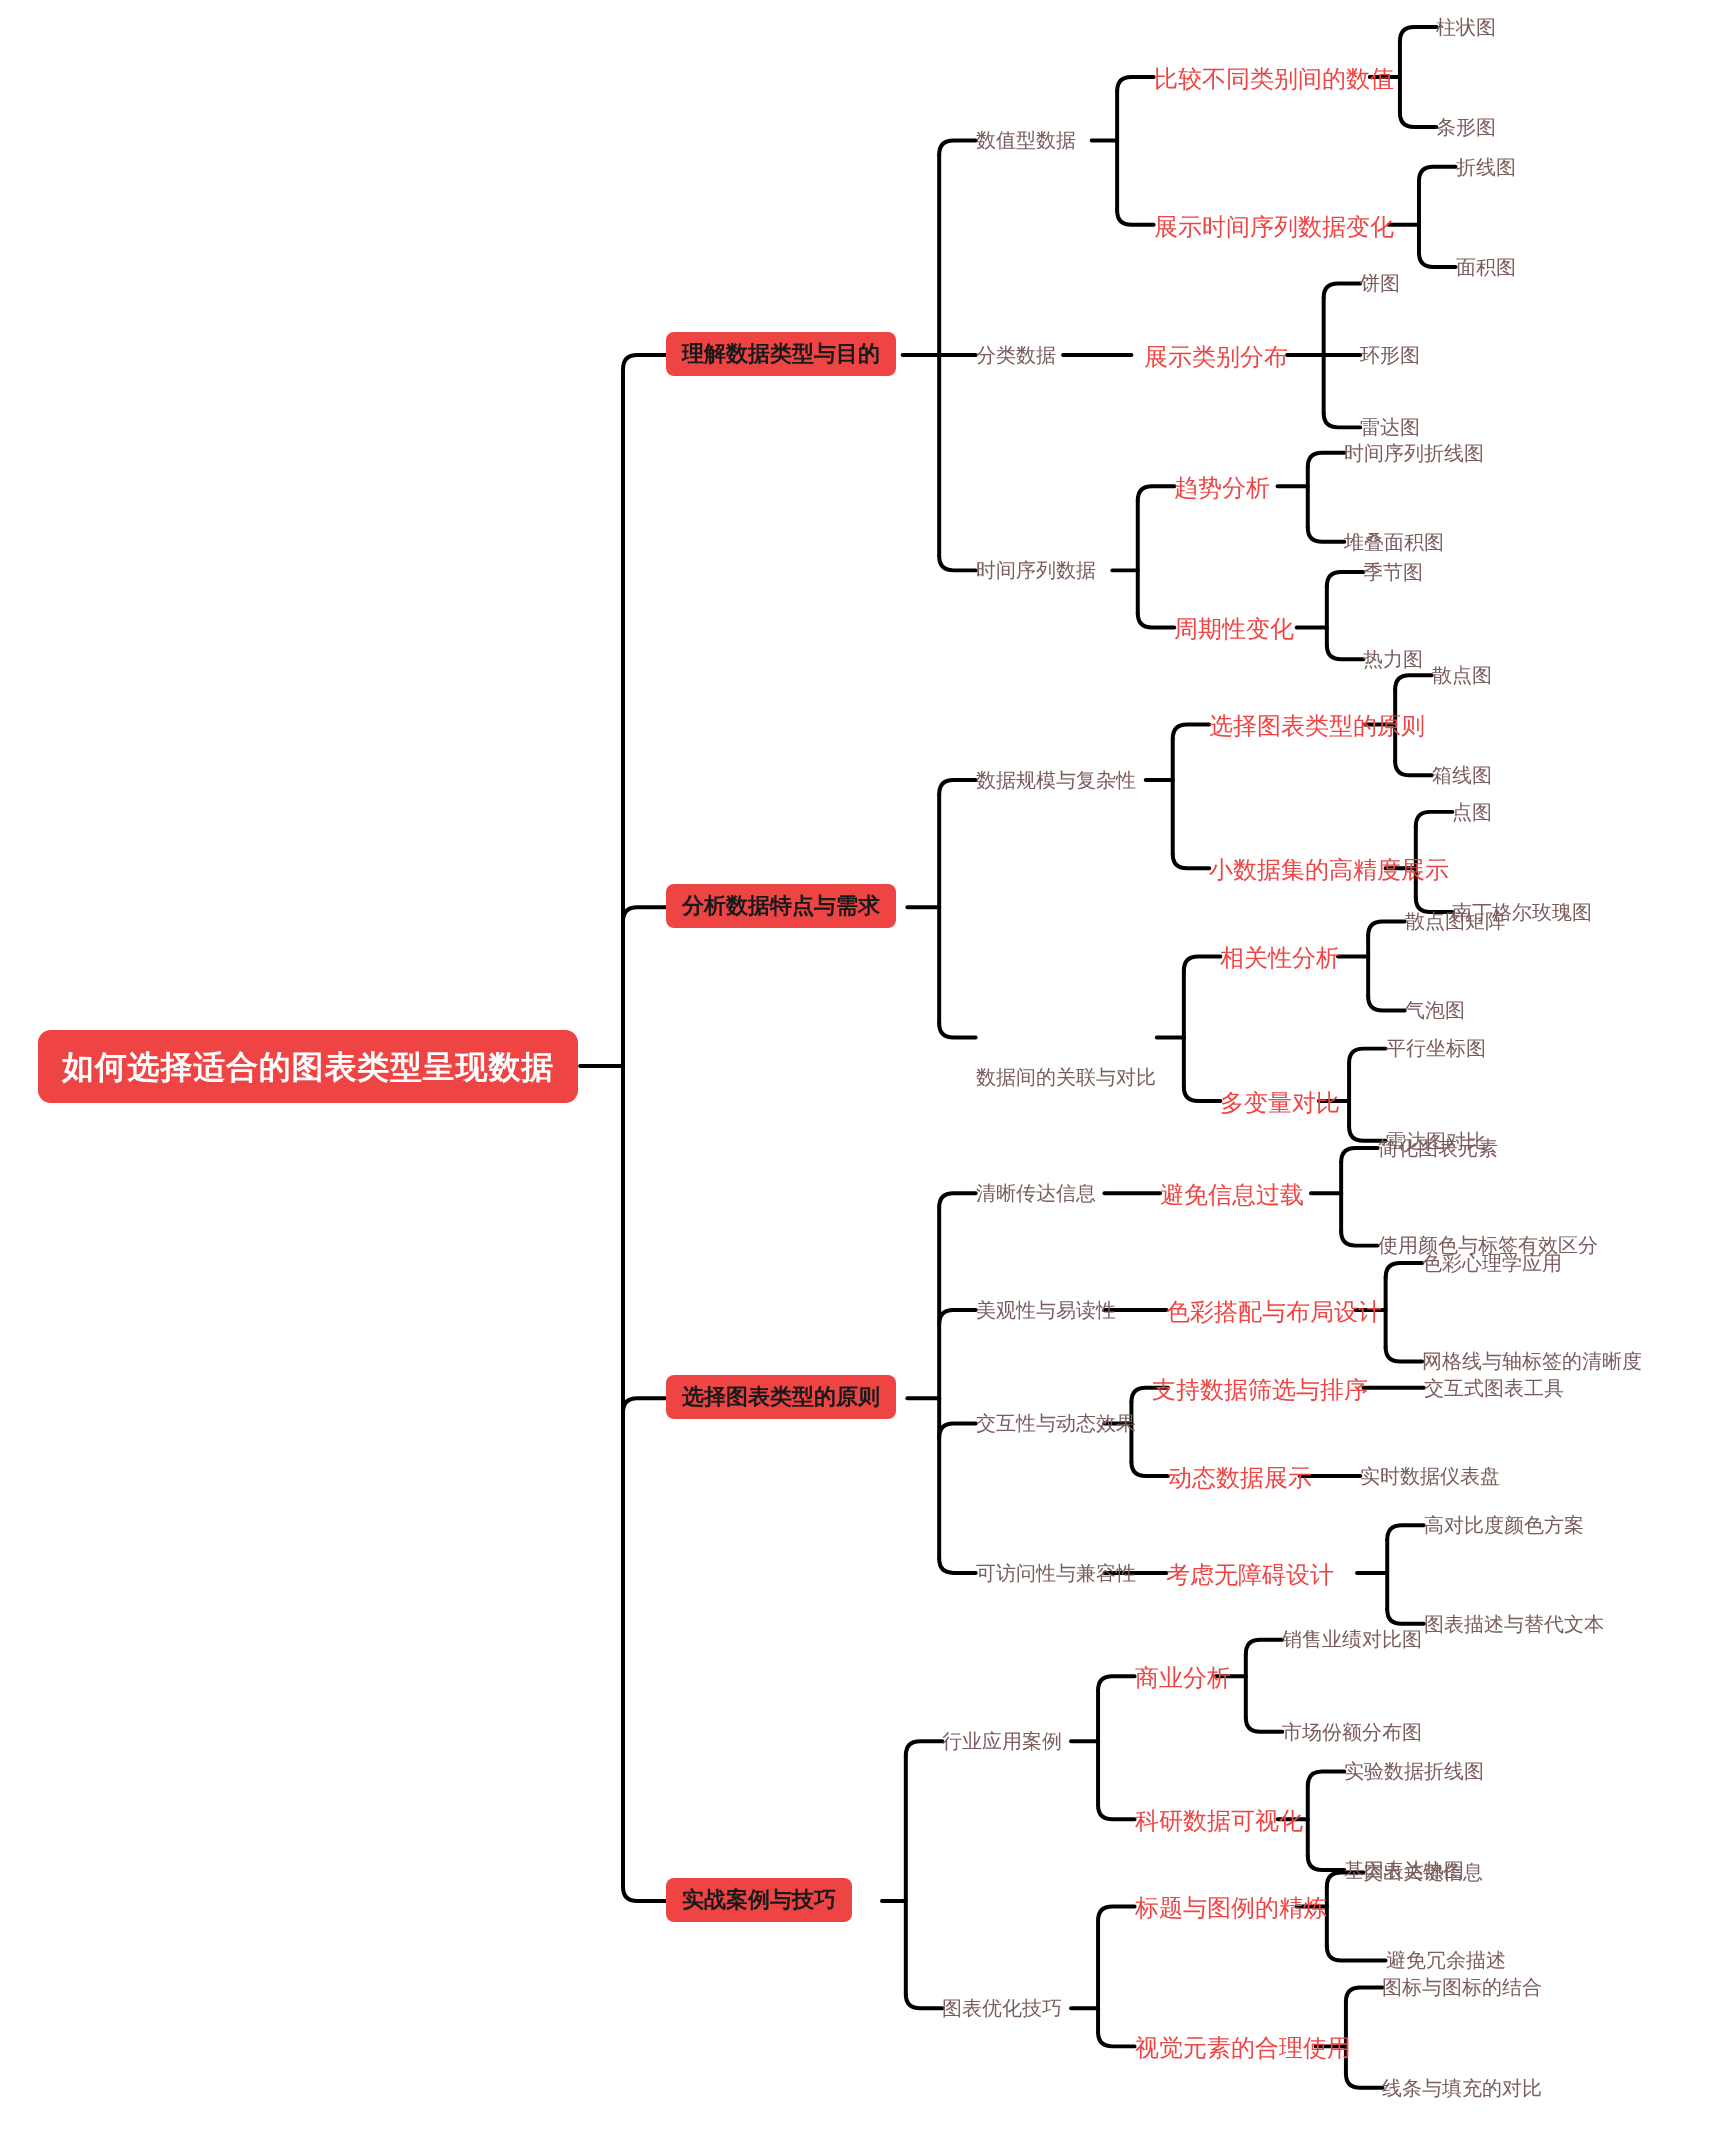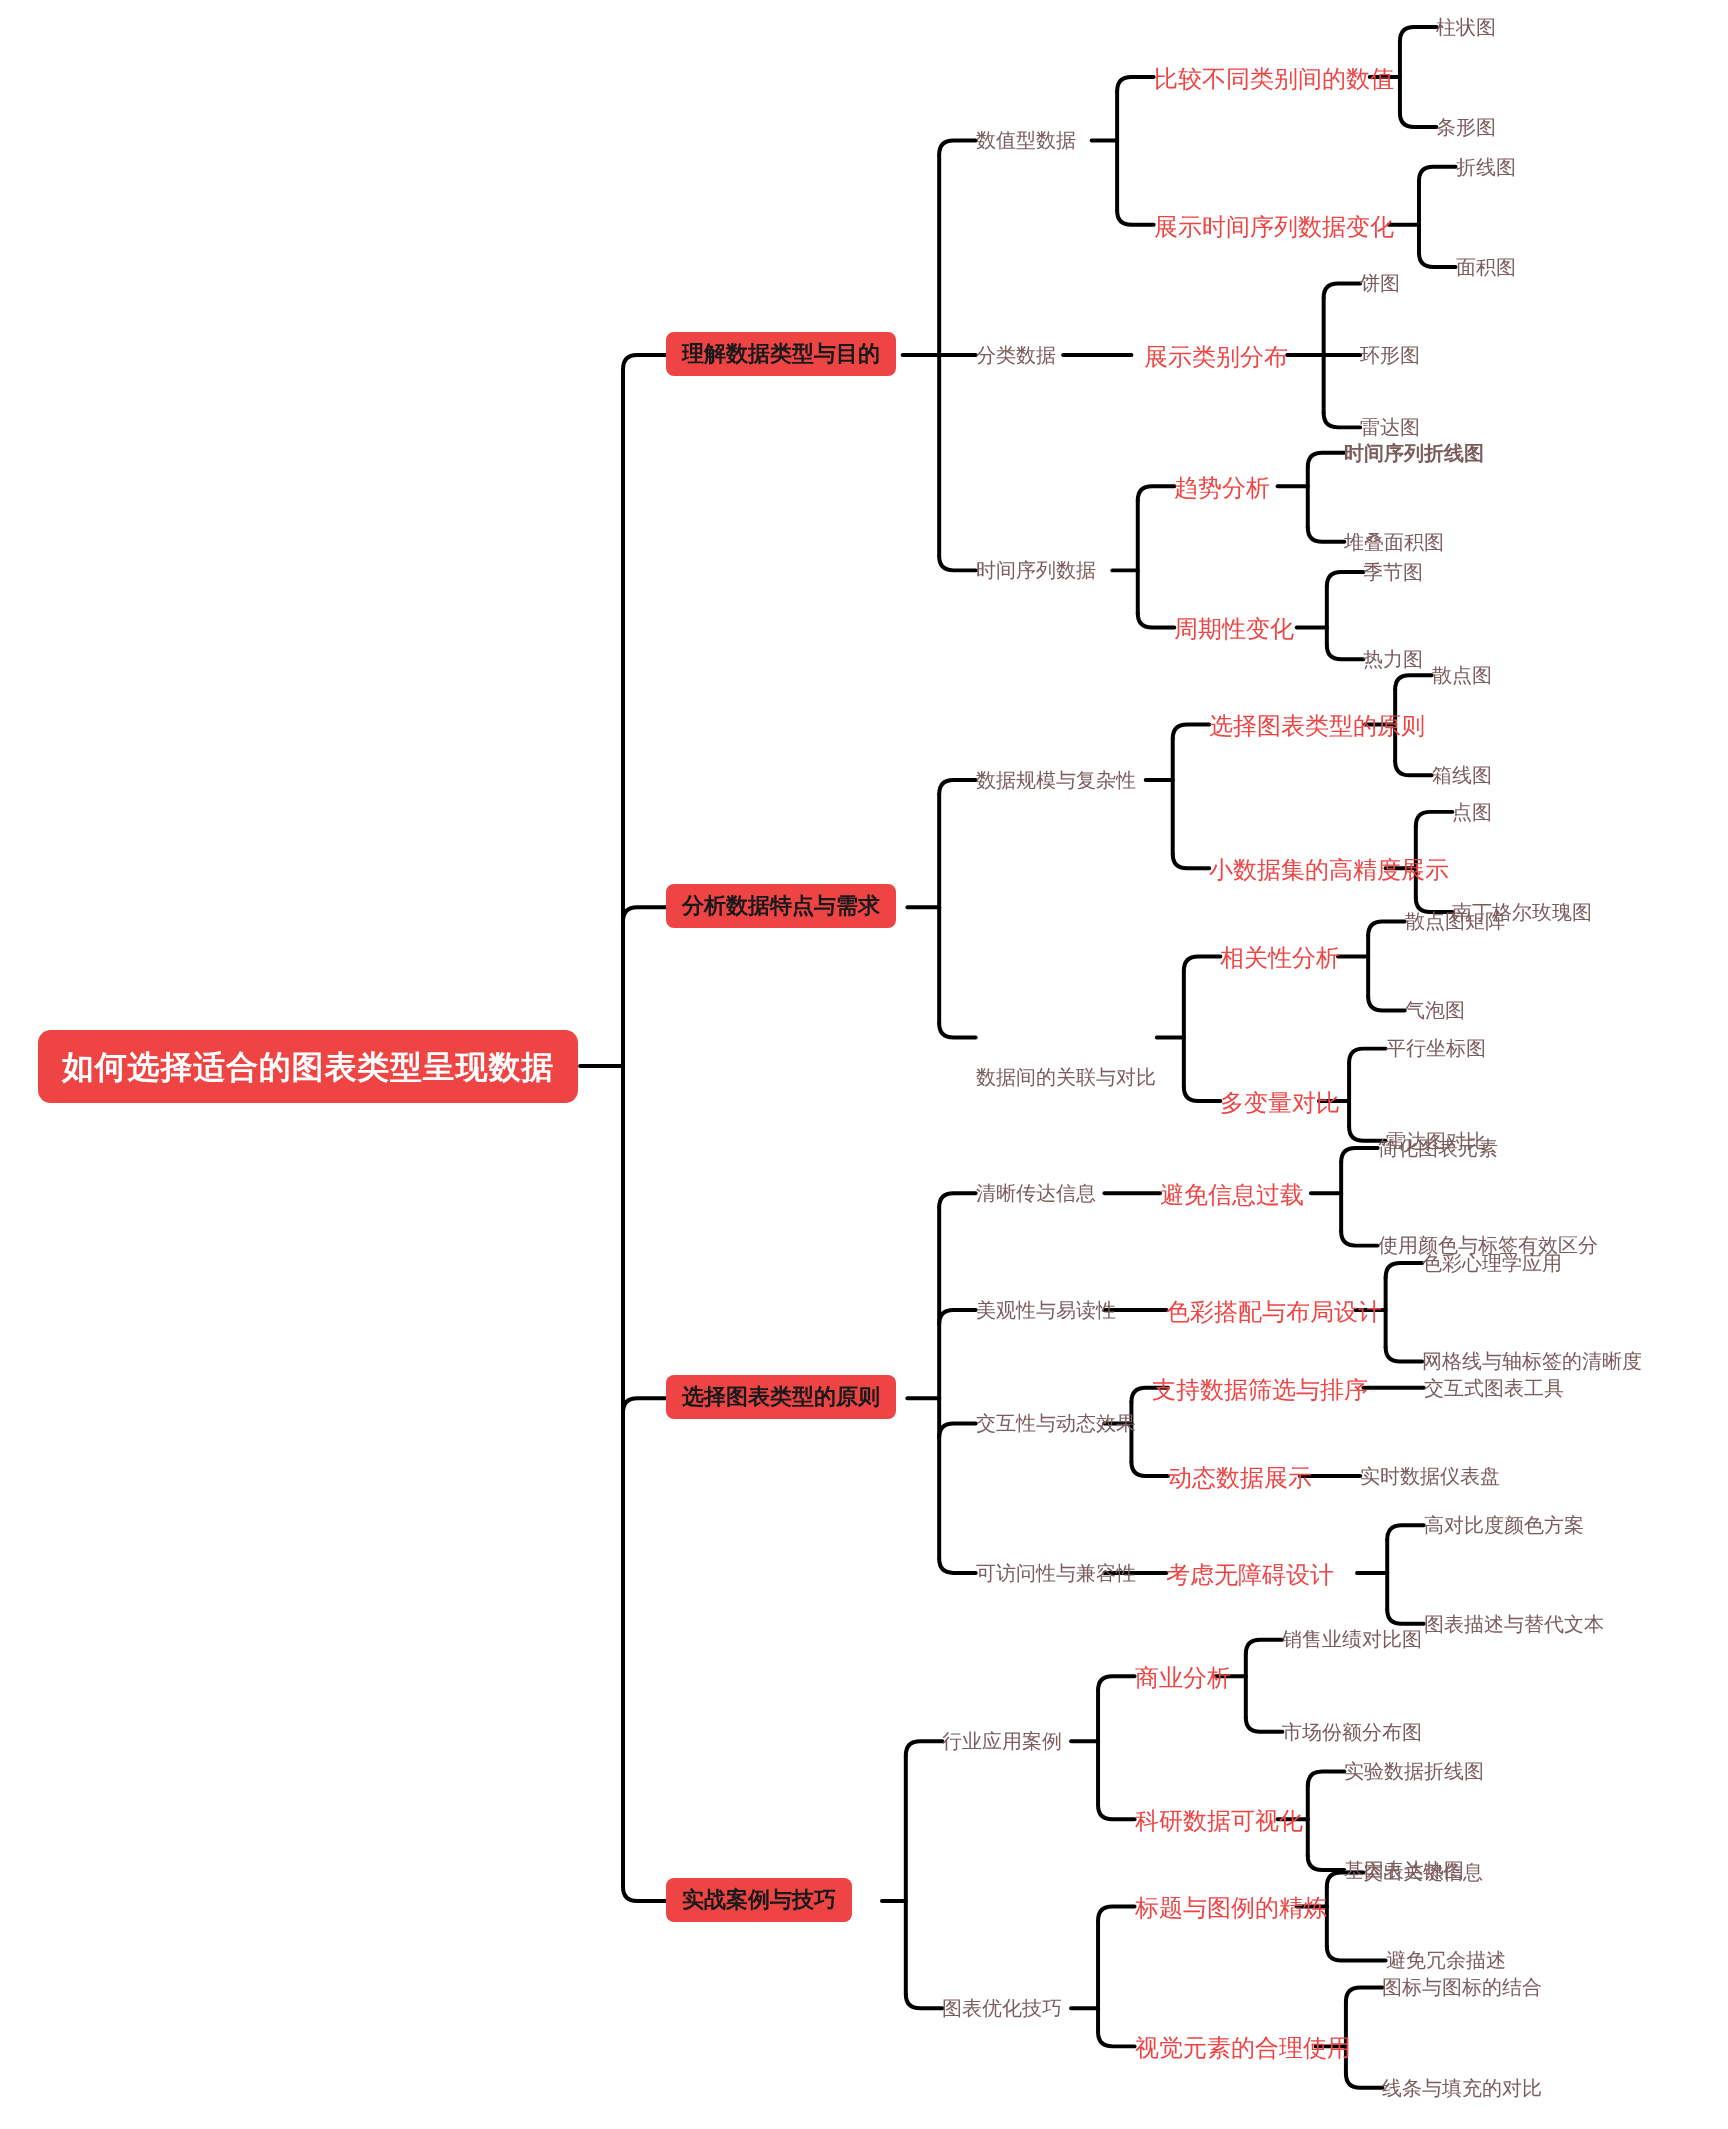--- a/index.html
+++ b/index.html
@@ -212,21 +212,21 @@
   <div class="node node-l3" style="left:1174px;top:476px;">趋势分析</div>
   <div class="node node-l3" style="left:1174px;top:617px;">周期性变化</div>
 
   <div class="node node-l4" style="left:1436px;top:16.7px;">柱状图</div>
   <div class="node node-l4" style="left:1436px;top:117px;">条形图</div>
   <div class="node node-l4" style="left:1456px;top:157px;">折线图</div>
   <div class="node node-l4" style="left:1456px;top:257px;">面积图</div>
   <div class="node node-l4" style="left:1360px;top:273px;">饼图</div>
   <div class="node node-l4" style="left:1360px;top:345px;">环形图</div>
   <div class="node node-l4" style="left:1360px;top:417px;">雷达图</div>
-  <div class="node node-l4" style="left:1344px;top:443px;font-weight:bold;">时间序列折线图</div>
+  <div class="node node-l4" style="left:1344px;top:443px;">时间序列折线图</div>
   <div class="node node-l4" style="left:1344px;top:532px;">堆叠面积图</div>
   <div class="node node-l4" style="left:1363px;top:562px;">季节图</div>
   <div class="node node-l4" style="left:1363px;top:649px;">热力图</div>
 
   <div class="node node-l2" style="left:976px;top:770px;">数据规模与复杂性</div>
   <div class="node node-l2" style="left:976px;top:1027px;margin-top:40px;">数据间的关联与对比</div>
 
   <div class="node node-l3" style="left:1209px;top:714px;">选择图表类型的原则</div>
   <div class="node node-l3" style="left:1209px;top:858px;">小数据集的高精度展示</div>
   <div class="node node-l3" style="left:1220px;top:946px;">相关性分析</div>

